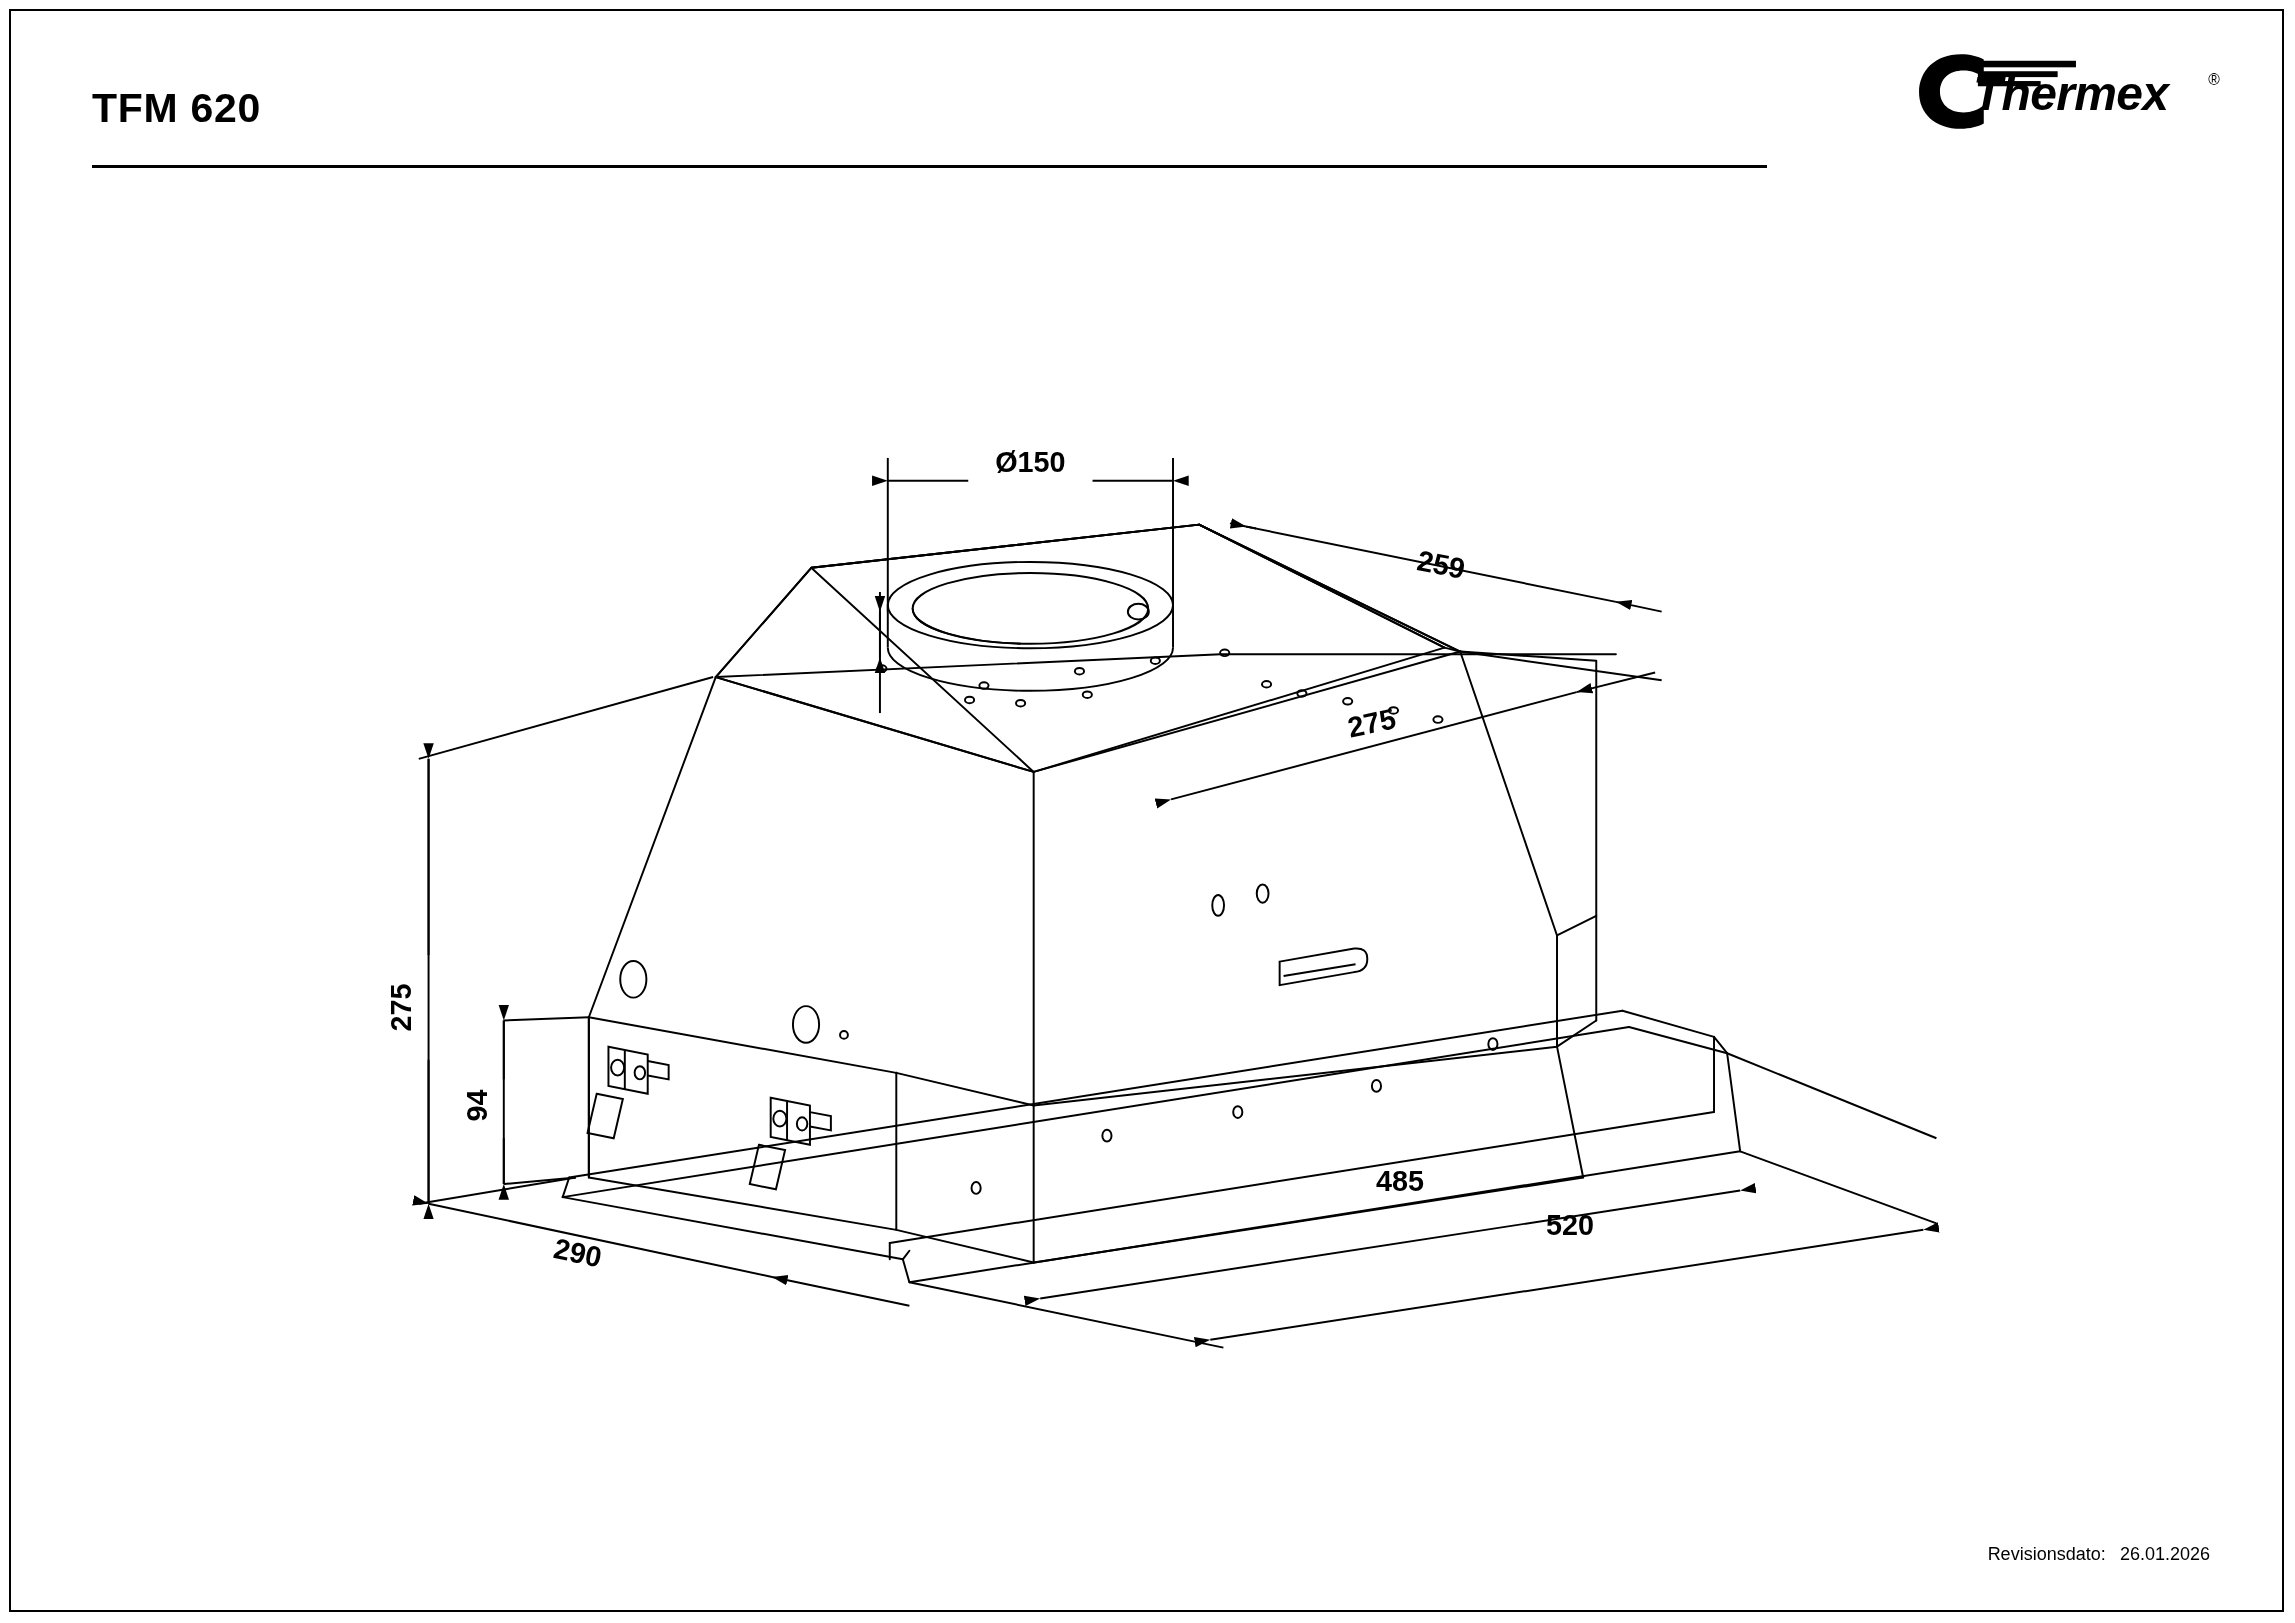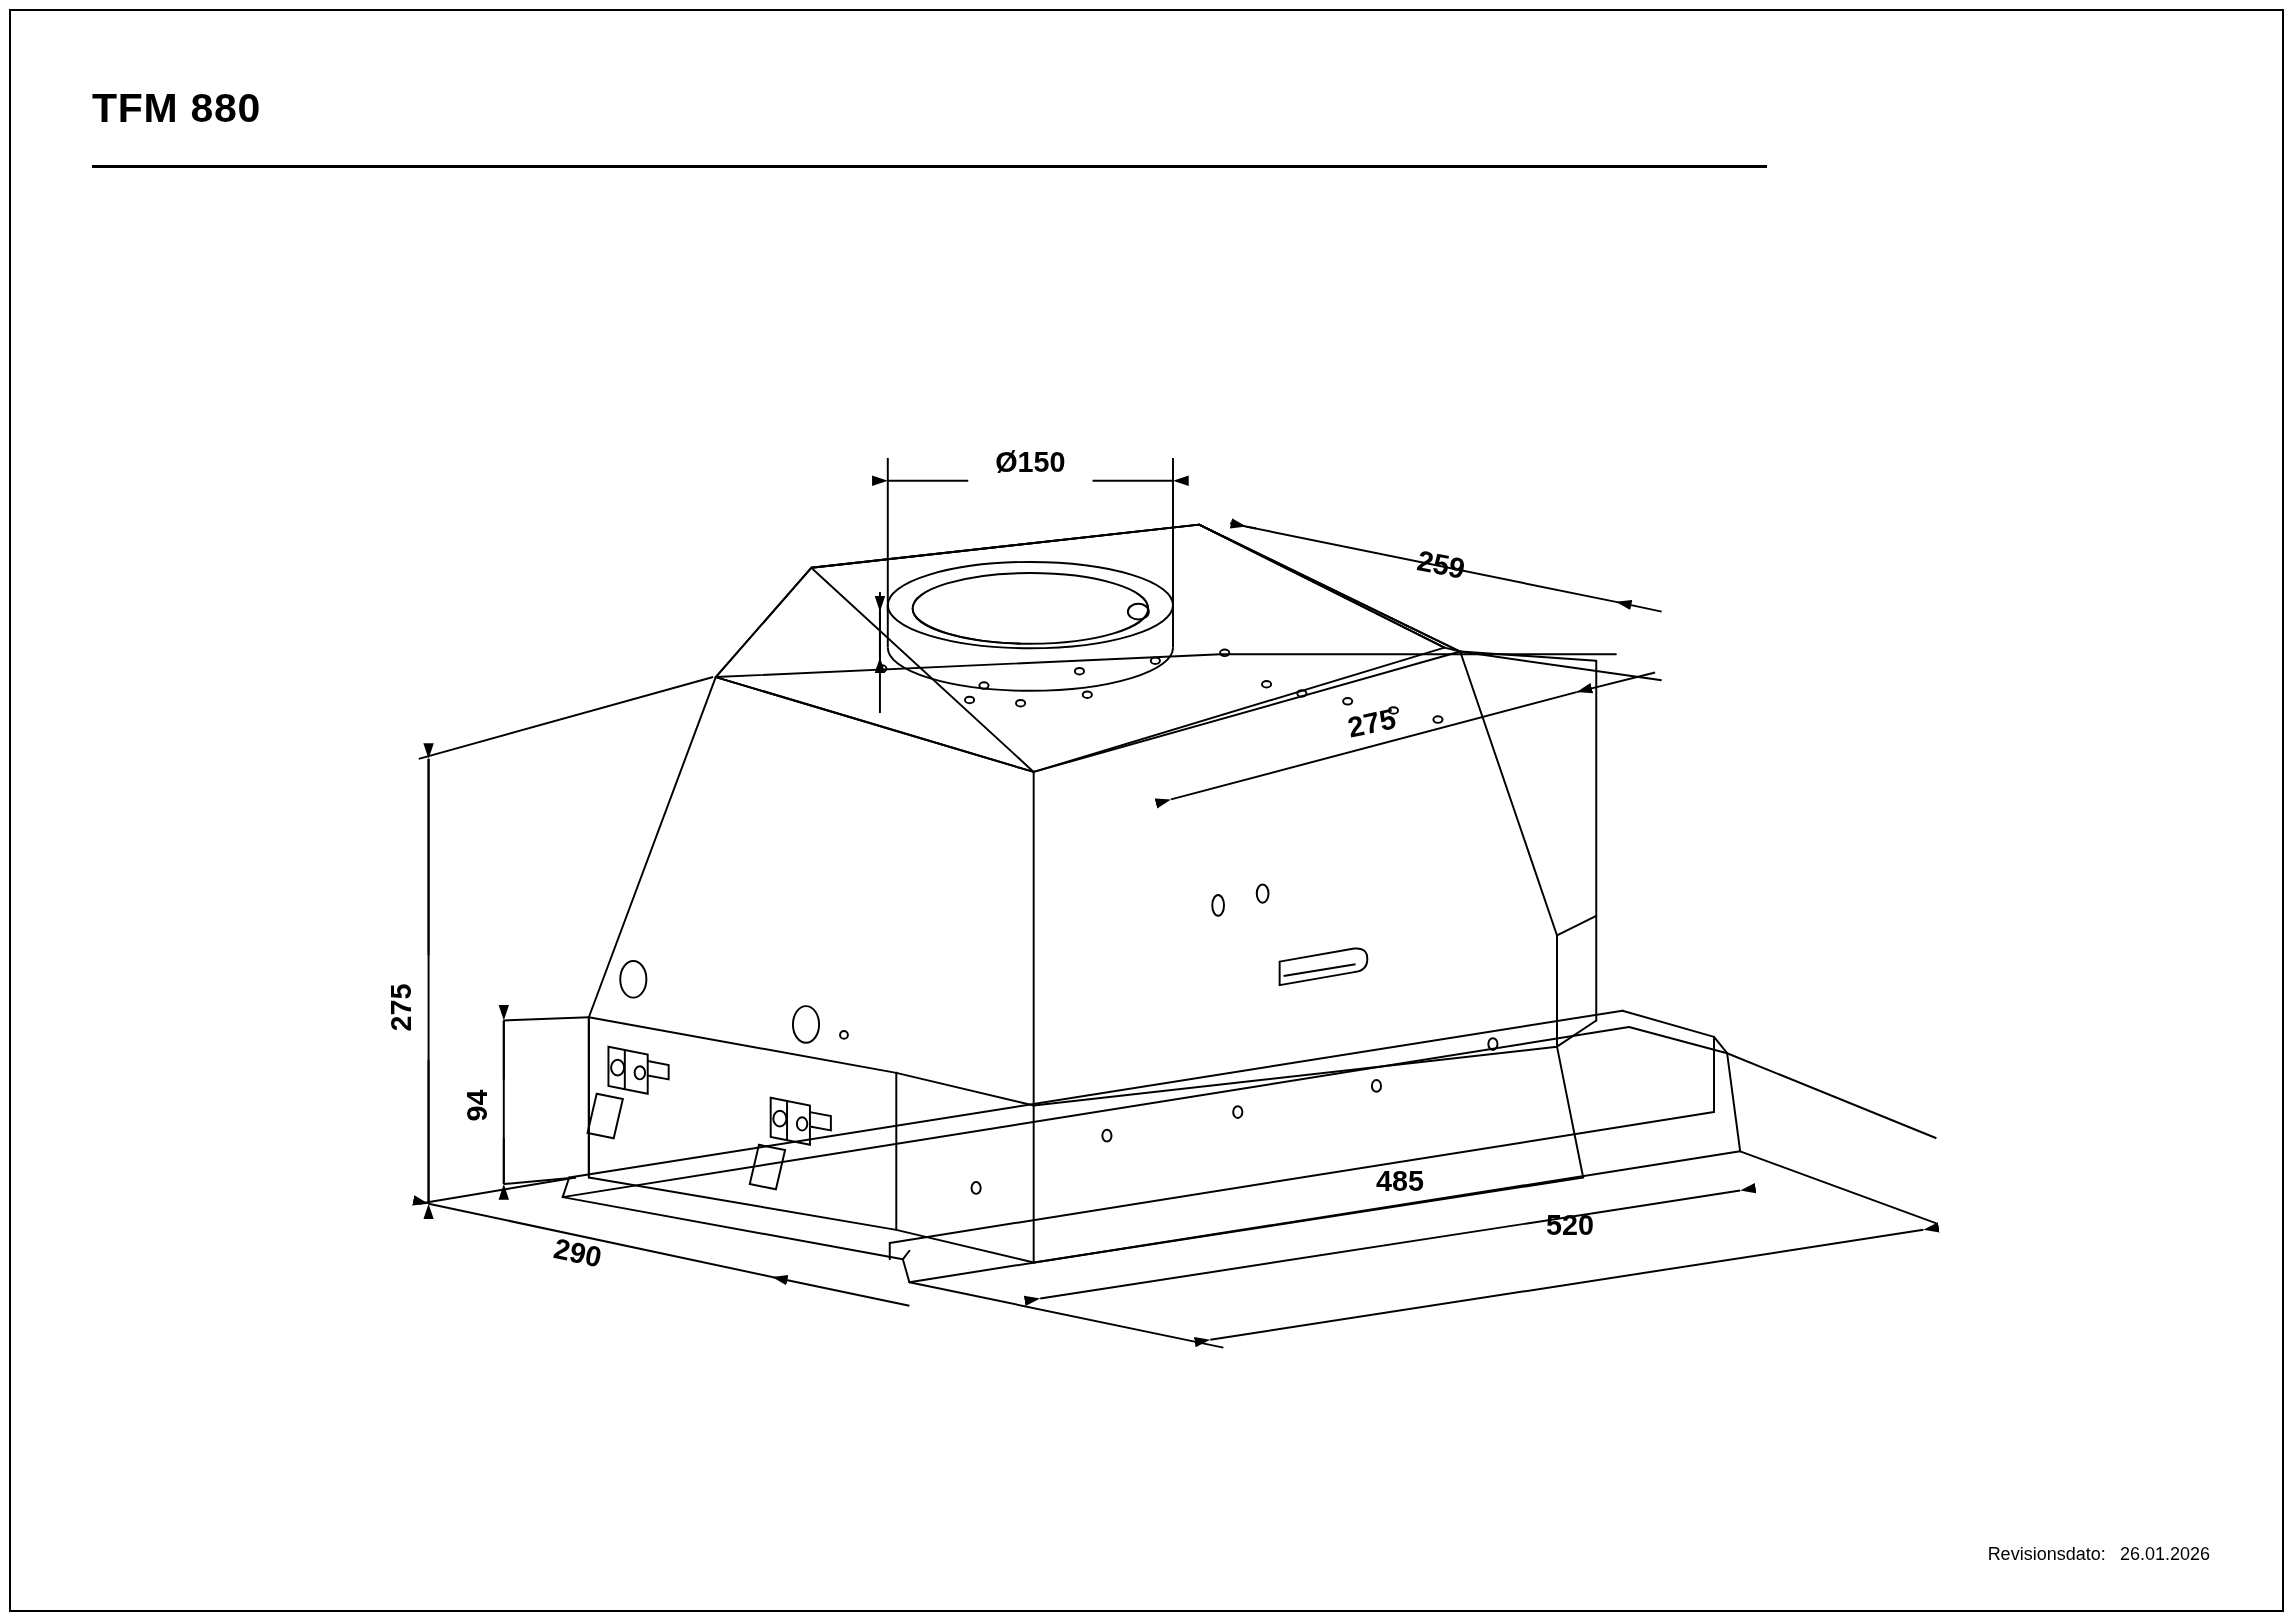--- a/index.html
+++ b/index.html
@@ -91,23 +91,33 @@
     font-weight: bold;
     fill: #000;
   }
 </style>
 </head>
 <body>
 
 <div id="page">
   <div class="frame"></div>
 
-  <div class="title">TFM 880</div>
+  <div class="title">TFM 620</div>
   <div class="header-rule"></div>
 
+  <div class="logo">
+    <svg viewBox="0 0 460 130" width="301" height="85">
+      <path d="M70 8 C30 8 6 34 6 66 C6 98 30 122 70 122 C84 122 96 119 105 114 L105 86 C97 93 86 97 74 97 C52 97 38 84 38 65 C38 46 52 33 74 33 C86 33 97 37 105 44 L105 16 C96 11 84 8 70 8 Z" fill="#000"></path>
+      <rect x="96" y="18" width="150" height="10" fill="#000"></rect>
+      <rect x="96" y="34" width="122" height="9" fill="#000"></rect>
+      <rect x="96" y="49" width="96" height="8" fill="#000"></rect>
+    </svg>
+    <div class="logo-text">Thermex</div>
+    <div class="logo-reg">®</div>
+  </div>
 
   <svg class="drawing" viewBox="0 0 3508 2481">
     <defs>
       <marker id="arrStart" markerWidth="26" markerHeight="18" refX="24" refY="9" orient="auto" markerUnits="userSpaceOnUse">
         <path d="M24,9 L0,1 L0,17 Z" fill="#000"></path>
       </marker>
       <marker id="arrEnd" markerWidth="26" markerHeight="18" refX="2" refY="9" orient="auto" markerUnits="userSpaceOnUse">
         <path d="M2,9 L26,1 L26,17 Z" fill="#000"></path>
       </marker>
     </defs>

